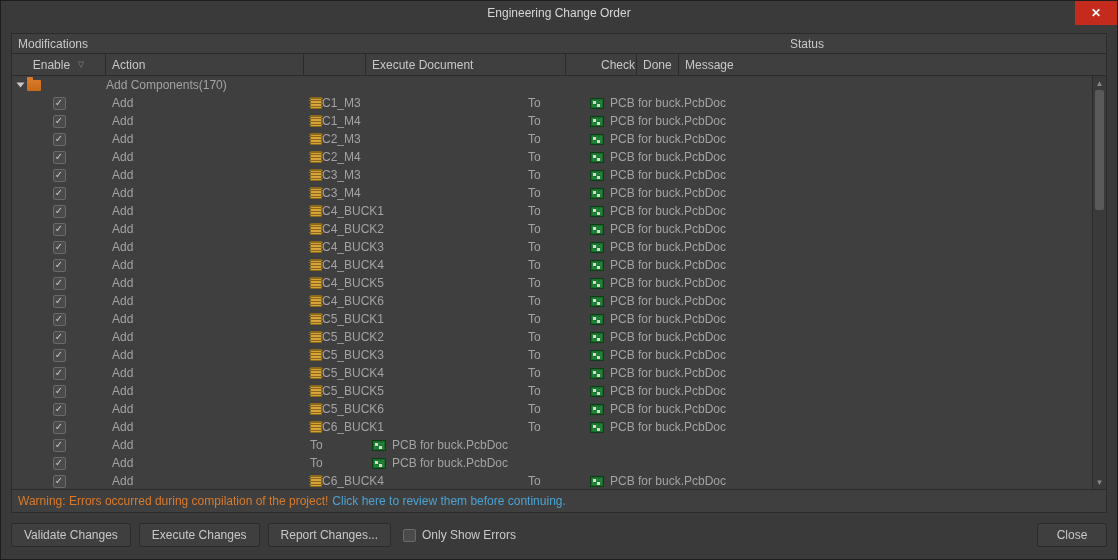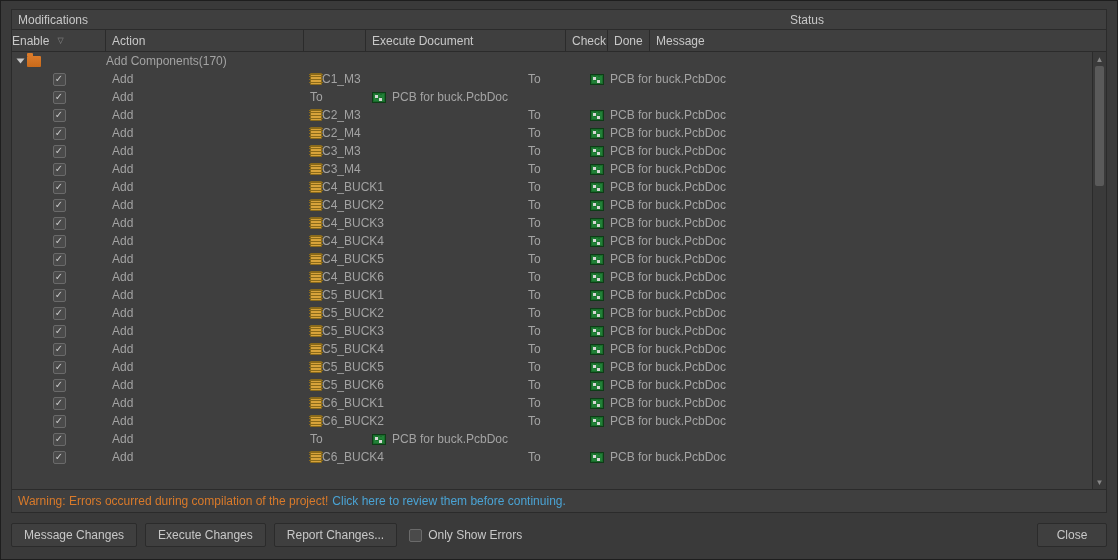--- a/index.html
+++ b/index.html
@@ -8,26 +8,26 @@
   .titlebar { height: 24px; background: #3a3a3a; display: flex; align-items: center; justify-content: center; position: relative; }
   .titlebar .title { color: #d6d6d6; font-size: 12px; }
   .close-btn { position: absolute; right: 0; top: 0; width: 42px; height: 24px; background: #c42b1c; color: #fff; display: flex; align-items: center; justify-content: center; cursor: pointer; font-weight: bold; }
   .main { flex: 1; display: flex; flex-direction: column; padding: 8px 10px 6px 10px; gap: 6px; min-height: 0; }
   .panel { flex: 1; border: 1px solid #2b2b2b; background: #3f3f3f; display: flex; flex-direction: column; min-height: 0; }
   .section-header { display: flex; height: 20px; align-items: center; padding-left: 6px; color: #c8c8c8; border-bottom: 1px solid #2b2b2b; }
   .section-header .mods { flex: 0 0 772px; }
   .section-header .status { flex: 1; }
   .col-header { display: flex; height: 22px; align-items: center; background: #3f3f3f; border-bottom: 1px solid #2b2b2b; position: relative; }
   .col { display: flex; align-items: center; padding-left: 6px; height: 100%; border-right: 1px solid #2b2b2b; }
-  .col.enable { width: 94px; gap: 4px; padding-left: 0;}
+  .col.enable { width: 94px; justify-content: center; gap: 4px; padding-left: 0;}
   .col.action { width: 198px; }
   .col.obj    { width: 218px; }
   .col.gap    { width: 62px; border-right: 1px solid #2b2b2b;}
   .col.doc    { width: 200px; }
-  .col.check  { width: 42px; }
+  .col.check  { width: 42px; margin-left: 29px; }
   .col.done   { width: 42px; }
   .col.msg    { flex: 1; border-right: none; }
   .sort-arrow { font-size: 8px; color: #888; margin-left: 4px; }
   .col.enable .label-txt { }
   .scroll-wrap { flex: 1; display: flex; min-height: 0; }
   .rows { flex: 1; overflow: hidden; position: relative; }
   .row { display: flex; height: 18px; font-size: 12px; color: #a3a3a3; }
   .row .cell { display: flex; align-items: center; height: 100%; }
   .cell.enable { width: 94px; justify-content: center; }
   .cell.action { width: 198px; padding-left: 6px; }
@@ -61,20 +61,24 @@
   .footer { height: 40px; display:flex; align-items:center; padding: 0 10px 8px 10px; gap: 8px; }
   .btn { height: 24px; padding: 0 12px; background: #3f3f3f; border: 1px solid #2b2b2b; color: #c8c8c8; display:inline-flex; align-items:center; justify-content:center; cursor:pointer; border-radius:2px; font-size:12px;}
   .only-errors { display:flex; align-items:center; gap:6px; margin-left: 4px; color:#c8c8c8;}
   .spacer { flex:1; }
 </style>
 </head>
 <body>
 
 <div class="window">
 
+  <div class="titlebar">
+    <span class="title">Engineering Change Order</span>
+    <div class="close-btn">✕</div>
+  </div>
 
   <div class="main">
     <div class="panel">
 
       <div class="section-header">
         <div class="mods">Modifications</div>
         <div class="status">Status</div>
       </div>
 
       <div class="col-header">
@@ -137,20 +141,24 @@
               </div>
               <div class="cell rest"></div>
             </div>
             <div class="row">
               <div class="cell enable">
                 <span class="chk checked"></span>
               </div>
               <div class="cell action">
                 <span>Add</span>
               </div>
+              <div class="cell obj">
+                <span class="comp-icon"></span>
+                <span>C1_M4</span>
+              </div>
               <div class="cell gap">
                 <span>To</span>
               </div>
               <div class="cell doc">
                 <span class="pcb-icon"></span>
                 <span>PCB for buck.PcbDoc</span>
               </div>
               <div class="cell rest"></div>
             </div>
             <div class="row">
@@ -492,24 +500,20 @@
                 <span>PCB for buck.PcbDoc</span>
               </div>
               <div class="cell rest"></div>
             </div>
             <div class="row">
               <div class="cell enable">
                 <span class="chk checked"></span>
               </div>
               <div class="cell action">
                 <span>Add</span>
-              </div>
-              <div class="cell obj">
-                <span class="comp-icon"></span>
-                <span>C6_BUCK2</span>
               </div>
               <div class="cell gap">
                 <span>To</span>
               </div>
               <div class="cell doc">
                 <span class="pcb-icon"></span>
                 <span>PCB for buck.PcbDoc</span>
               </div>
               <div class="cell rest"></div>
             </div>
@@ -562,21 +566,21 @@
 
       <div class="warning-bar">
         <span class="warn">Warning: Errors occurred during compilation of the project!</span>
         <span class="link">Click here to review them before continuing.</span>
       </div>
 
     </div>
   </div>
 
   <div class="footer">
-    <div class="btn">Message Changes</div>
+    <div class="btn">Validate Changes</div>
     <div class="btn">Execute Changes</div>
     <div class="btn">Report Changes...</div>
     <div class="only-errors">
       <span class="chk"></span>
       <span>Only Show Errors</span>
     </div>
     <div class="spacer"></div>
     <div class="btn" style="min-width:70px;">Close</div>
   </div>
 

